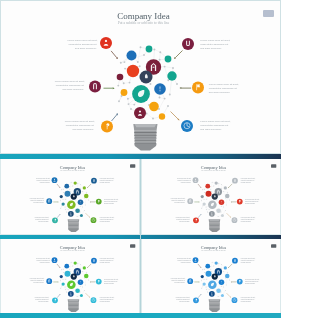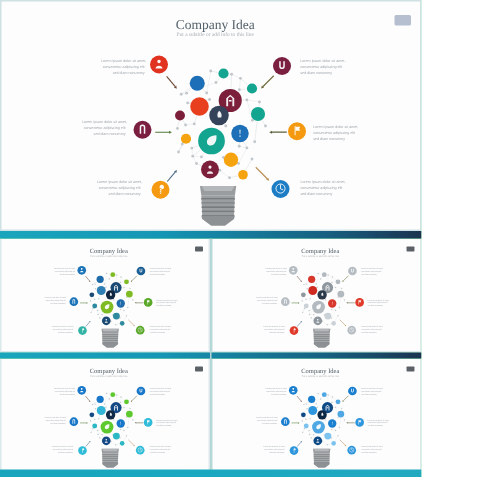--- a/index.html
+++ b/index.html
@@ -1,17 +1,17 @@
 <!DOCTYPE html>
 <html><head>
 <meta charset="utf-8">
 <style>
   html,body{margin:0;padding:0;background:#ffffff;}
   body{width:281px;height:318px;font-family:"Liberation Sans",sans-serif;overflow:hidden;}
-  .page{position:relative;width:281px;height:318px;background:#22c55e;}
+  .page{position:relative;width:281px;height:318px;background:#404040;}
   .slide{position:absolute;box-sizing:border-box;background:#fdfdfd;overflow:hidden;}
   .stage{position:absolute;left:0;top:0;width:281px;height:153px;transform-origin:0 0;}
   .slide-title{position:absolute;left:4px;right:0;text-align:center;
         font-family:"Liberation Serif",serif;color:#55626b;white-space:nowrap;}
   .slide-sub{position:absolute;left:4px;right:0;text-align:center;
         font-family:"Liberation Serif",serif;color:#a9b0b6;white-space:nowrap;}
   .badge{position:absolute;}
   .callout{position:absolute;color:#a0a8ae;font-family:"Liberation Sans",sans-serif;
         font-size:2.45px;line-height:4px;width:29px;white-space:nowrap;}
   .callout>div{white-space:nowrap;}

